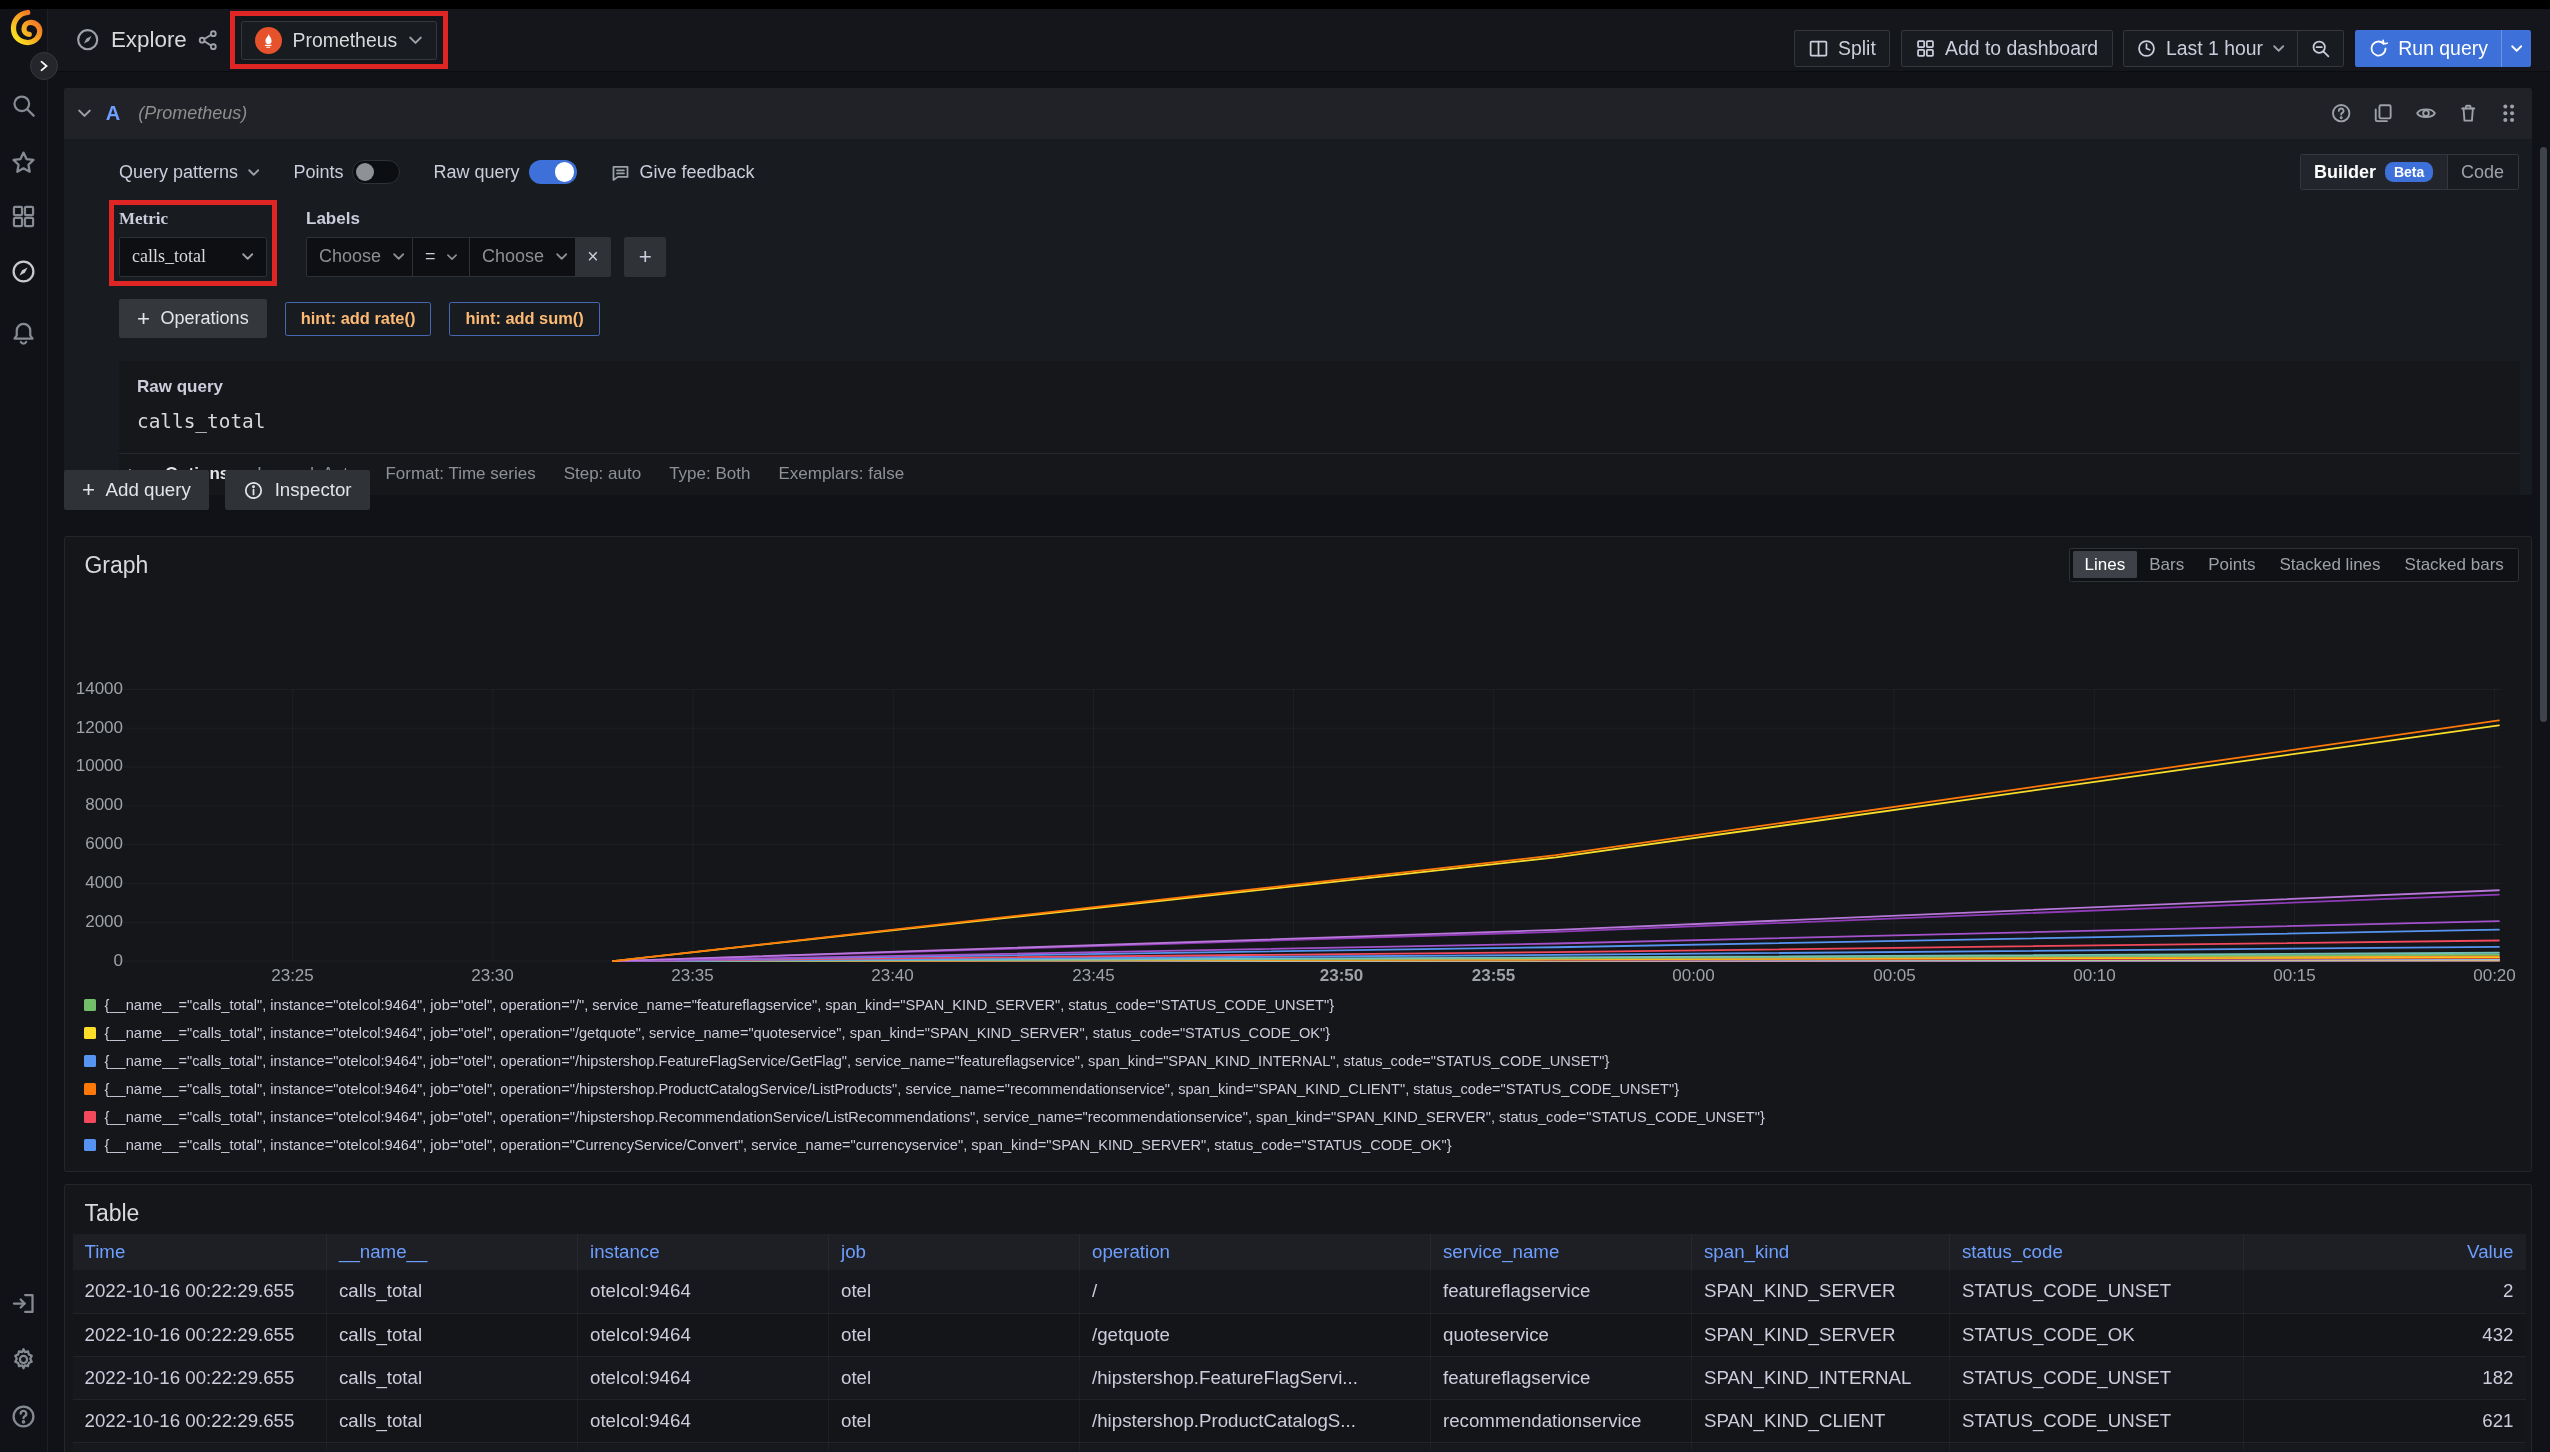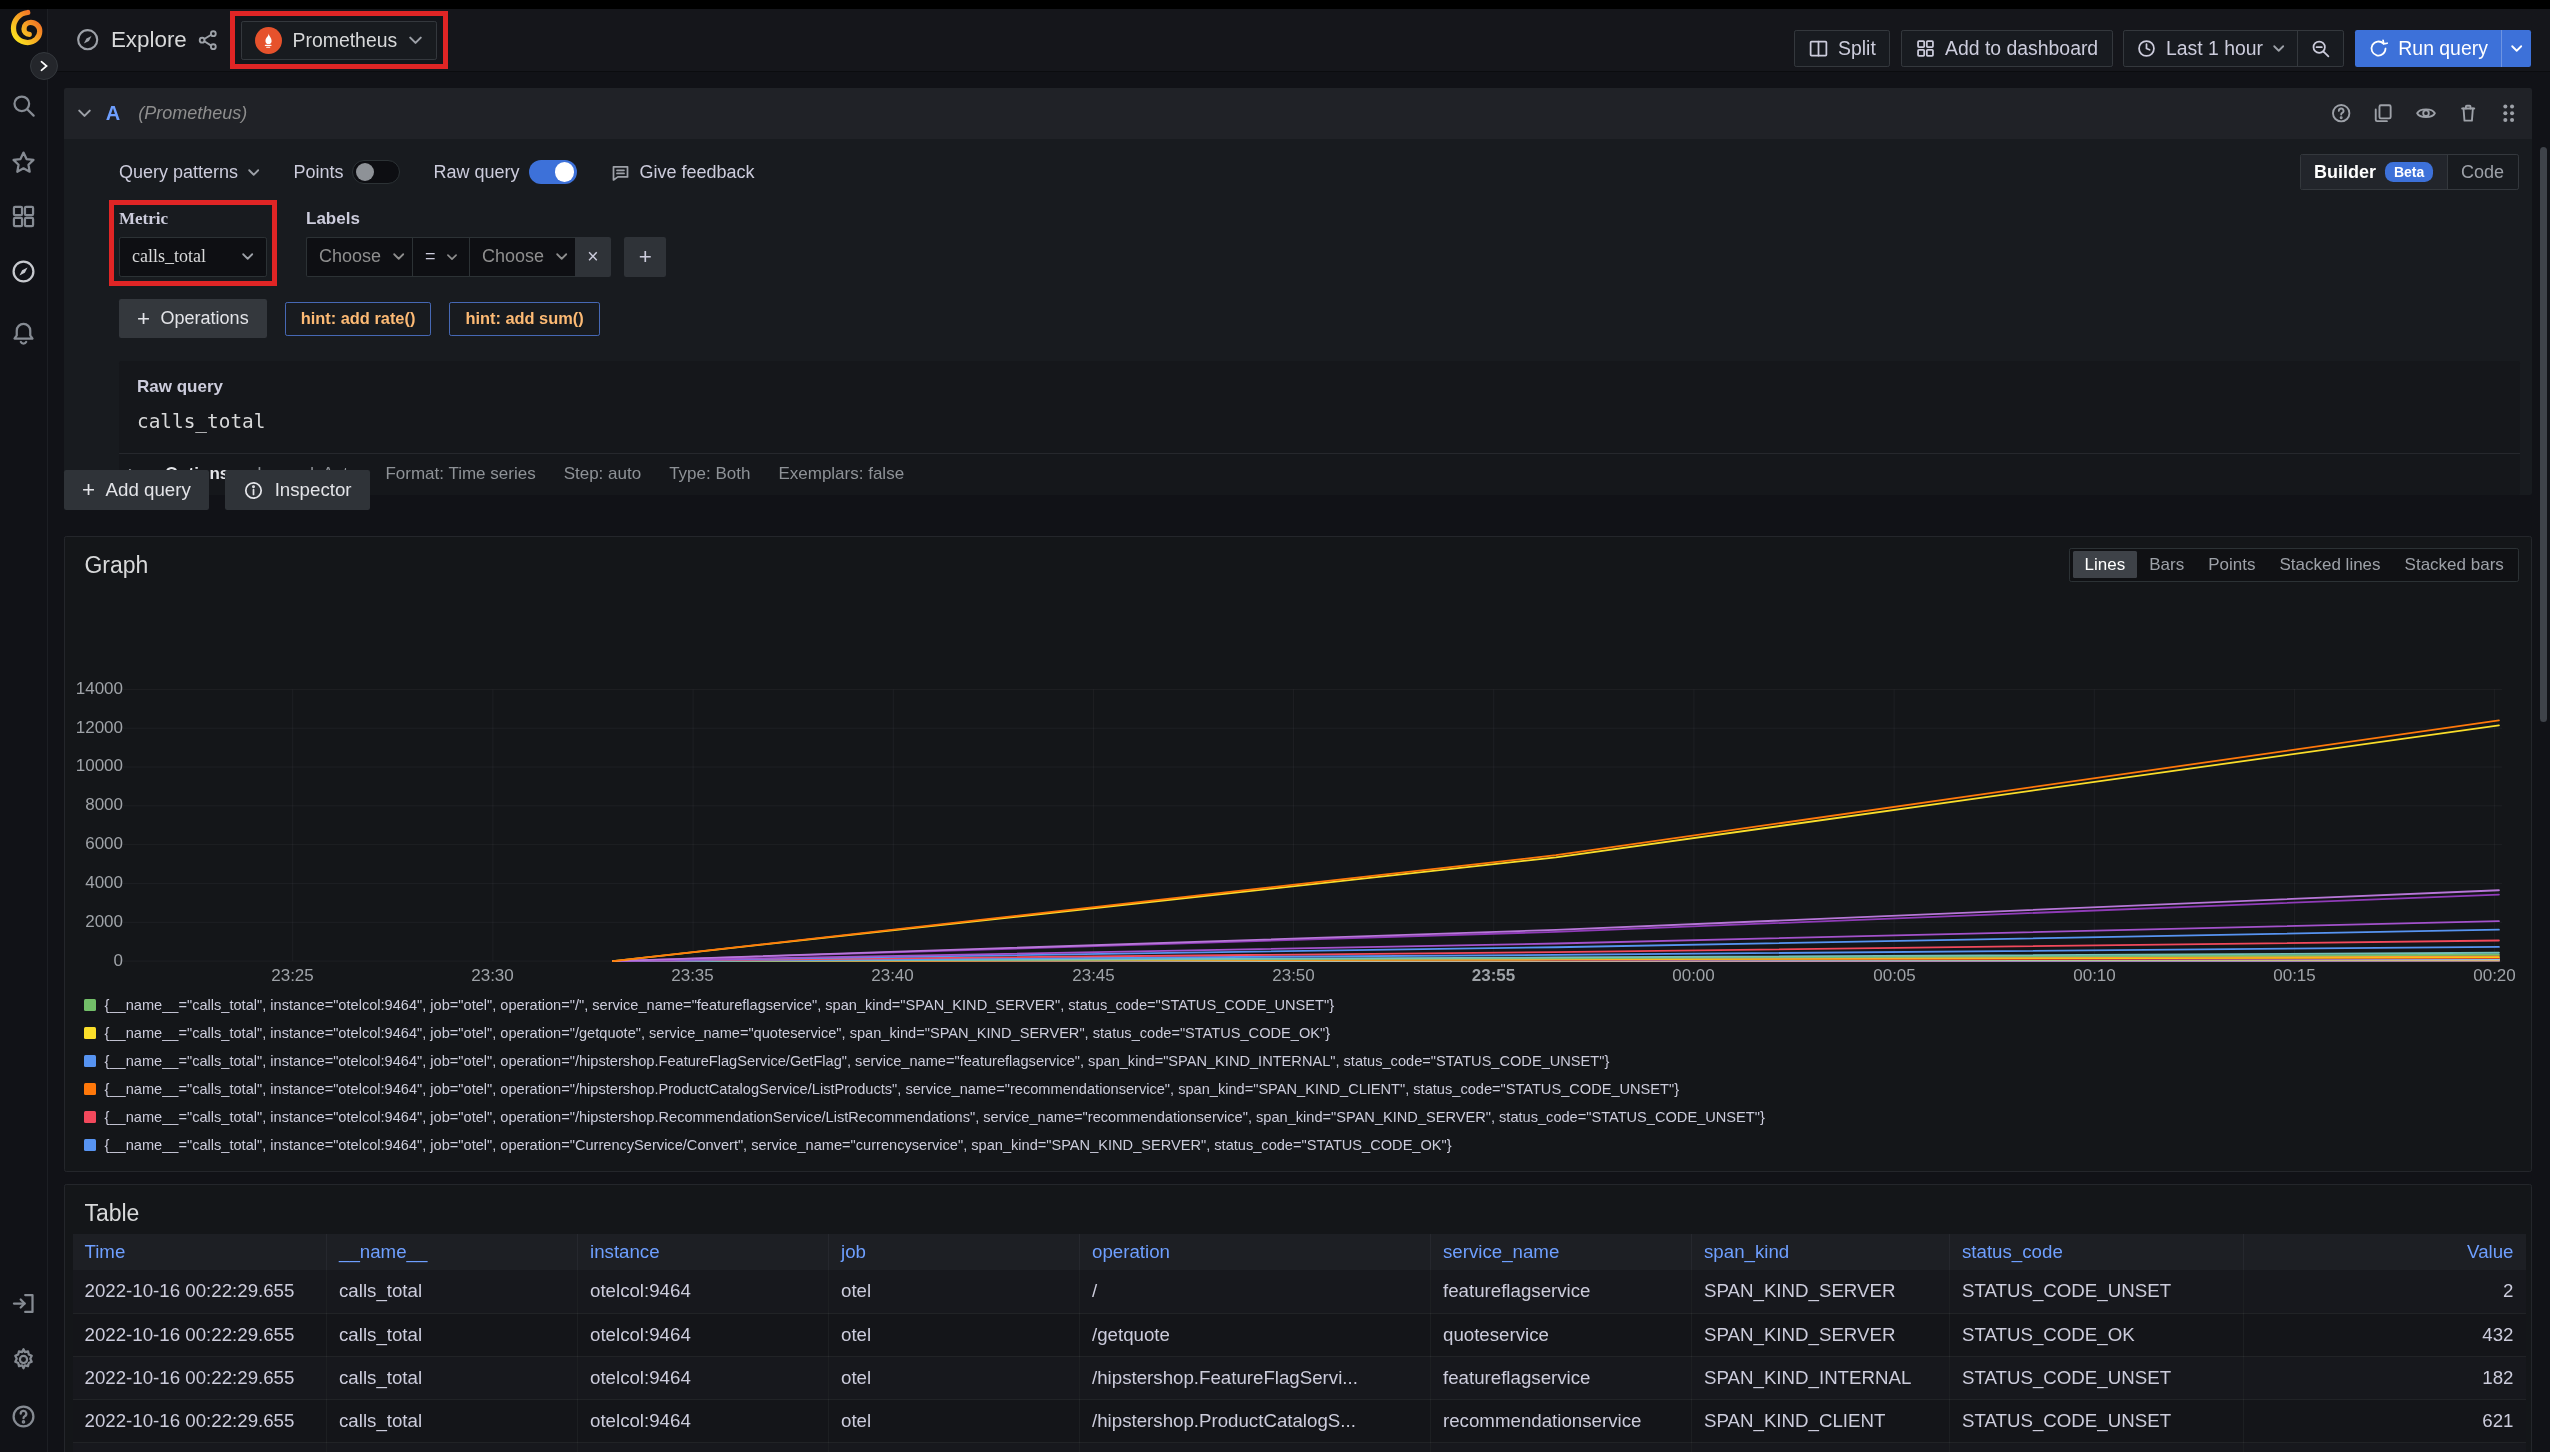--- a/index.html
+++ b/index.html
@@ -519,21 +519,21 @@
       <div class="y-label" style="left: -13.4px; top: 219px; position: absolute;">10000</div>
       <div class="y-label" style="left: -13.4px; top: 181px; position: absolute;">12000</div>
       <div class="y-label" style="left: -13.4px; top: 142px; position: absolute;">14000</div>
     </div>
   <div id="x-axis-labels">
       <div class="x-label" style="left: 175px;">23:25</div>
       <div class="x-label" style="left: 375px;">23:30</div>
       <div class="x-label" style="left: 575px;">23:35</div>
       <div class="x-label" style="left: 775px;">23:40</div>
       <div class="x-label" style="left: 976px;">23:45</div>
-      <div class="x-label" style="left: 1176px;">23:50</div>
+      <div class="x-label" style="left: 1224px; font-weight: bold;">23:50</div>
       <div class="x-label" style="left: 1376px; font-weight: bold;">23:55</div>
       <div class="x-label" style="left: 1576px;">00:00</div>
       <div class="x-label" style="left: 1777px;">00:05</div>
       <div class="x-label" style="left: 1977px;">00:10</div>
       <div class="x-label" style="left: 2177px;">00:15</div>
       <div class="x-label" style="left: 2377px;">00:20</div>
     </div>
   <svg id="chart-svg" width="2397" height="306" viewBox="0 0 3210 410">
       <line x1="0" y1="386" x2="3200" y2="386" stroke="rgba(204,204,220,0.08)" stroke-width="1"></line>
       <line x1="0" y1="334" x2="3200" y2="334" stroke="rgba(204,204,220,0.08)" stroke-width="1"></line>

